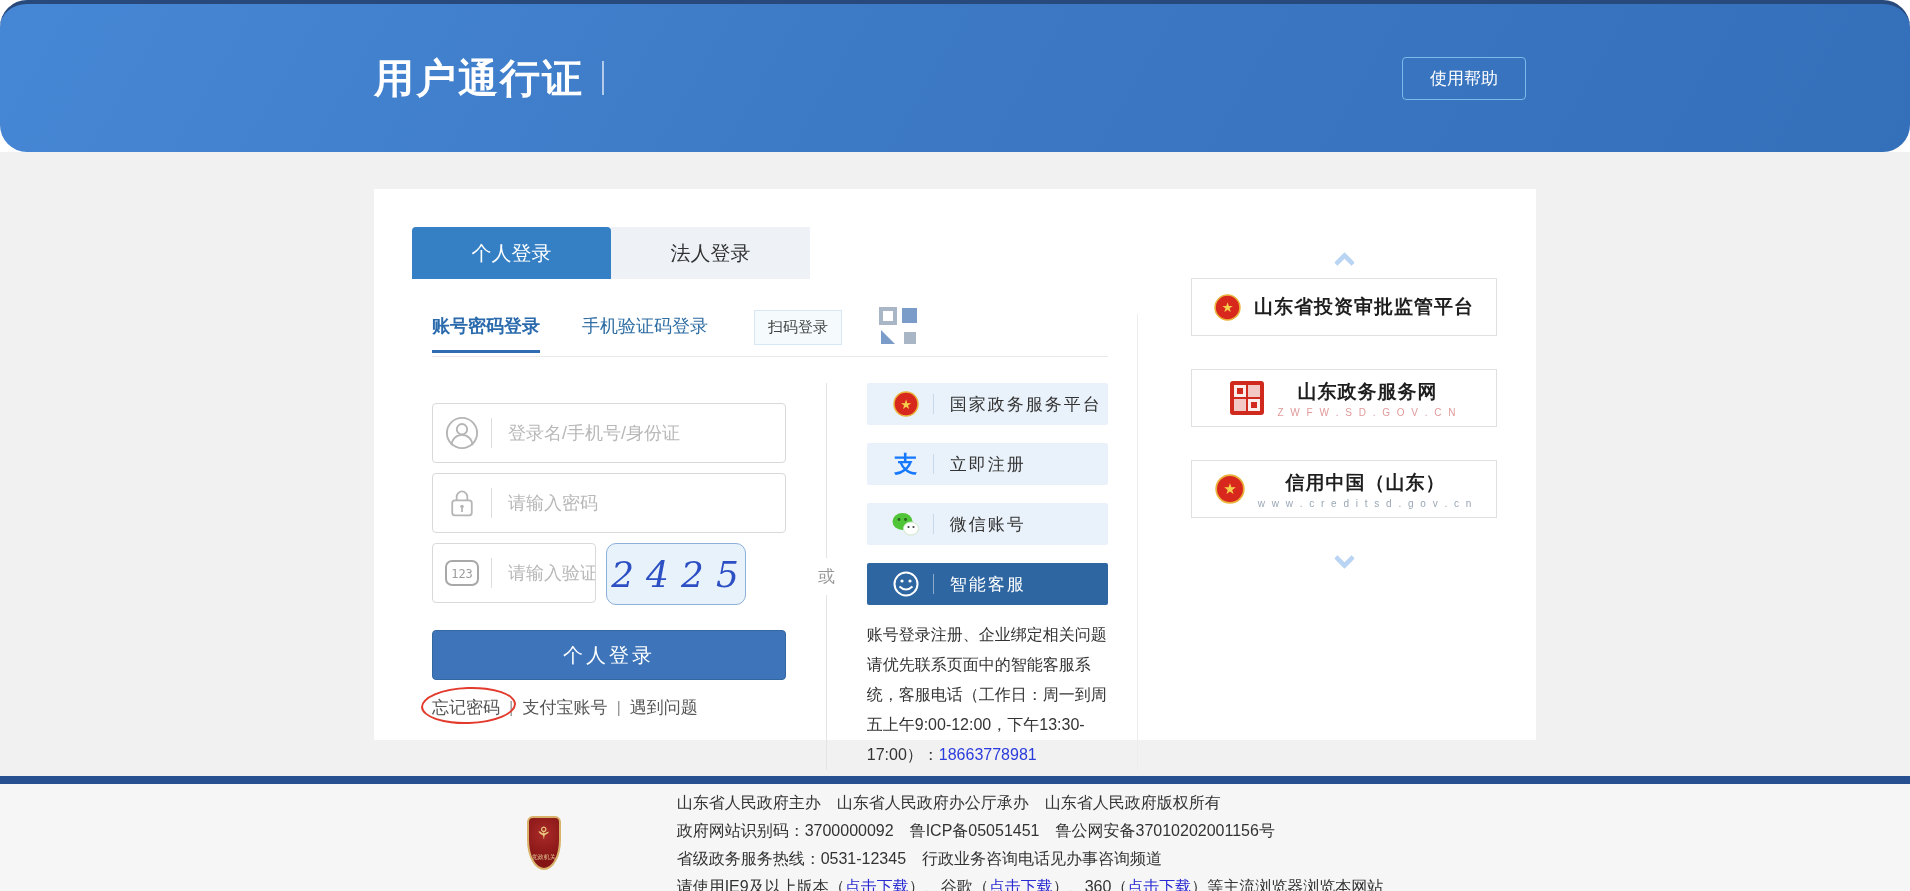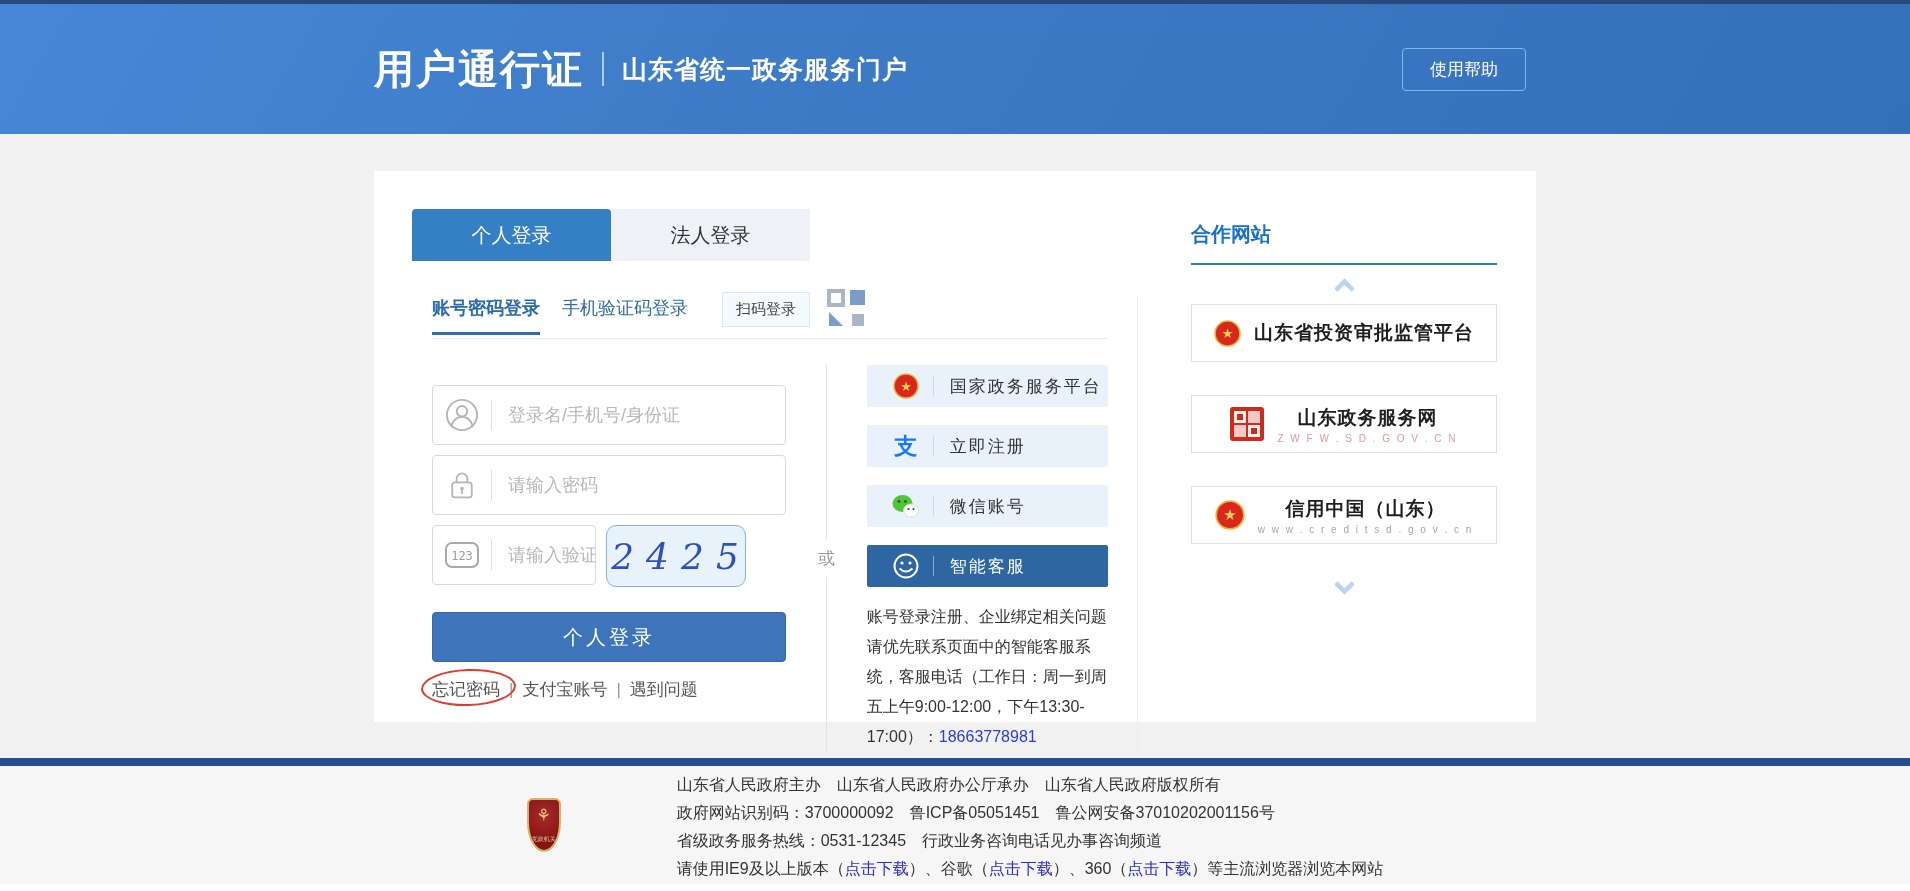--- a/index.html
+++ b/index.html
@@ -1,42 +1,42 @@
 <!DOCTYPE html>
 <html><head>
 <meta charset="utf-8">
 <style>
   * { margin:0; padding:0; box-sizing:border-box; }
   html,body { width:1910px; height:891px; background:#fff; font-family:"Liberation Sans", sans-serif; overflow:hidden; }
 
   
-  .header { height:134px; border-top:4px solid #27497c; background:linear-gradient(120deg,#4687d5 0%,#3b77c2 55%,#3470ba 100%); }
+  .header { height:152px; border-top:4px solid #27497c; background:linear-gradient(120deg,#4687d5 0%,#3b77c2 55%,#3470ba 100%);border-radius:27px; }
   .header-inner { width:1162px; height:100%; margin:0 auto; display:flex; align-items:center; justify-content:space-between; }
   .brand { display:flex; align-items:center; color:#fff; }
   .brand-title { font-size:40px; font-weight:bold; letter-spacing:2px; }
   .brand-sep { width:2px; height:34px; background:rgba(255,255,255,.6); margin:0 18px; }
   .brand-sub { font-size:25px; font-weight:bold; letter-spacing:1px; }
   .help-btn { border:1px solid #7db9ea; background:transparent; color:#fff; font-size:17px; padding:9px 27px; border-radius:4px; cursor:pointer; margin-right:10px; }
 
   
   .main { background:#f1f1f1; padding:37px 0 36px; }
   .panel { width:1162px; height:551px; margin:0 auto; background:#fff; position:relative; }
 
   .tabs-row { display:flex; padding:38px 0 0 38px; }
   .tab { width:199px; height:52px; line-height:52px; text-align:center; font-size:20px; cursor:pointer; }
   .tab.active { background:#3580c4; color:#fff; border-radius:4px 4px 0 0; }
   .tab.inactive { background:#eef2f7; color:#333; }
 
   .content { display:flex; padding-left:58px; margin-top:35px; }
   .login-area { width:706px; padding-right:29px; border-right:1px solid #ededed; }
 
-  .methods { display:flex; align-items:flex-start; height:43px; border-bottom:1px solid #e9e9e9; }
+  .methods { display:flex; align-items:flex-start; height:43px; border-bottom:1px solid #e9e9e9;gap:20px; }
   .method { font-size:18px; color:#2e6da4; margin-right:22px; padding-bottom:12px; cursor:pointer; }
   .method.active { border-bottom:3px solid #2f6db0; font-weight:bold; color:#2a6aad; }
-  .scan-box { font-size:15px; color:#444; background:#f5fafd; border:1px solid #d7e7f5; padding:7px 13px; margin:-4px 0 0 12px; cursor:pointer; }
+  .scan-box { font-size:15px; color:#444; background:#f5fafd; border:1px solid #d7e7f5; padding:7px 13px; margin:-4px 0 0 4px; cursor:pointer; }
   .qr-icon { margin:-8px 0 0 16px; cursor:pointer; }
 
   .login-cols { display:flex; margin-top:26px; }
   .form-col { width:354px; padding-top:20px; }
   .input-box { height:60px; border:1px solid #d9d9d9; border-radius:4px; display:flex; align-items:center; margin-bottom:10px; background:#fff; }
   .input-icon { width:58px; display:flex; align-items:center; justify-content:center; flex-shrink:0; }
   .input-div { width:1px; height:30px; background:#ddd; flex-shrink:0; }
   .input-box input { border:none; outline:none; flex:1; min-width:0; padding-left:16px; font-size:18px; color:#0f766e; background:transparent; }
   .input-box input::placeholder { color:#b8b8b8; }
   .captcha-row { display:flex; }
@@ -91,21 +91,20 @@
   .footer-lines a { color:#2a2ad2; text-decoration:none; cursor:pointer; }
 </style>
 </head>
 <body>
 
 <div class="header">
   <div class="header-inner">
     <div class="brand">
       <span class="brand-title">用户通行证</span>
       <span class="brand-sep"></span>
-      <span class="brand-sub">山东省统一政务服务门户</span>
     </div>
     <button class="help-btn">使用帮助</button>
   </div>
 </div>
 
 <div class="main">
   <div class="panel">
 
     <div class="tabs-row">
       <div class="tab active">个人登录</div>
@@ -240,21 +239,20 @@
             </div>
 
             <div class="notice">
               <span>账号登录注册、企业绑定相关问题请优先联系页面中的智能客服系统，客服电话（工作日：周一到周五上午9:00-12:00，下午13:30-17:00）：</span><a>18663778981</a>
             </div>
           </div>
         </div>
       </div>
 
       <div class="partner-col">
-        <div class="partner-title">合作网站</div>
         <div class="chev chev-up"></div>
 
         <div class="partner-card">
           <span class="pc-icon">
             <svg width="27" height="27" viewBox="0 0 26 26">
               <circle cx="13" cy="13" r="12" fill="#d8281e" stroke="#e9b33c" stroke-width="1.5"></circle>
               <text x="13" y="17.5" text-anchor="middle" font-size="13" fill="#f5d04c">★</text>
             </svg>
           </span>
           <span class="pc-text">

